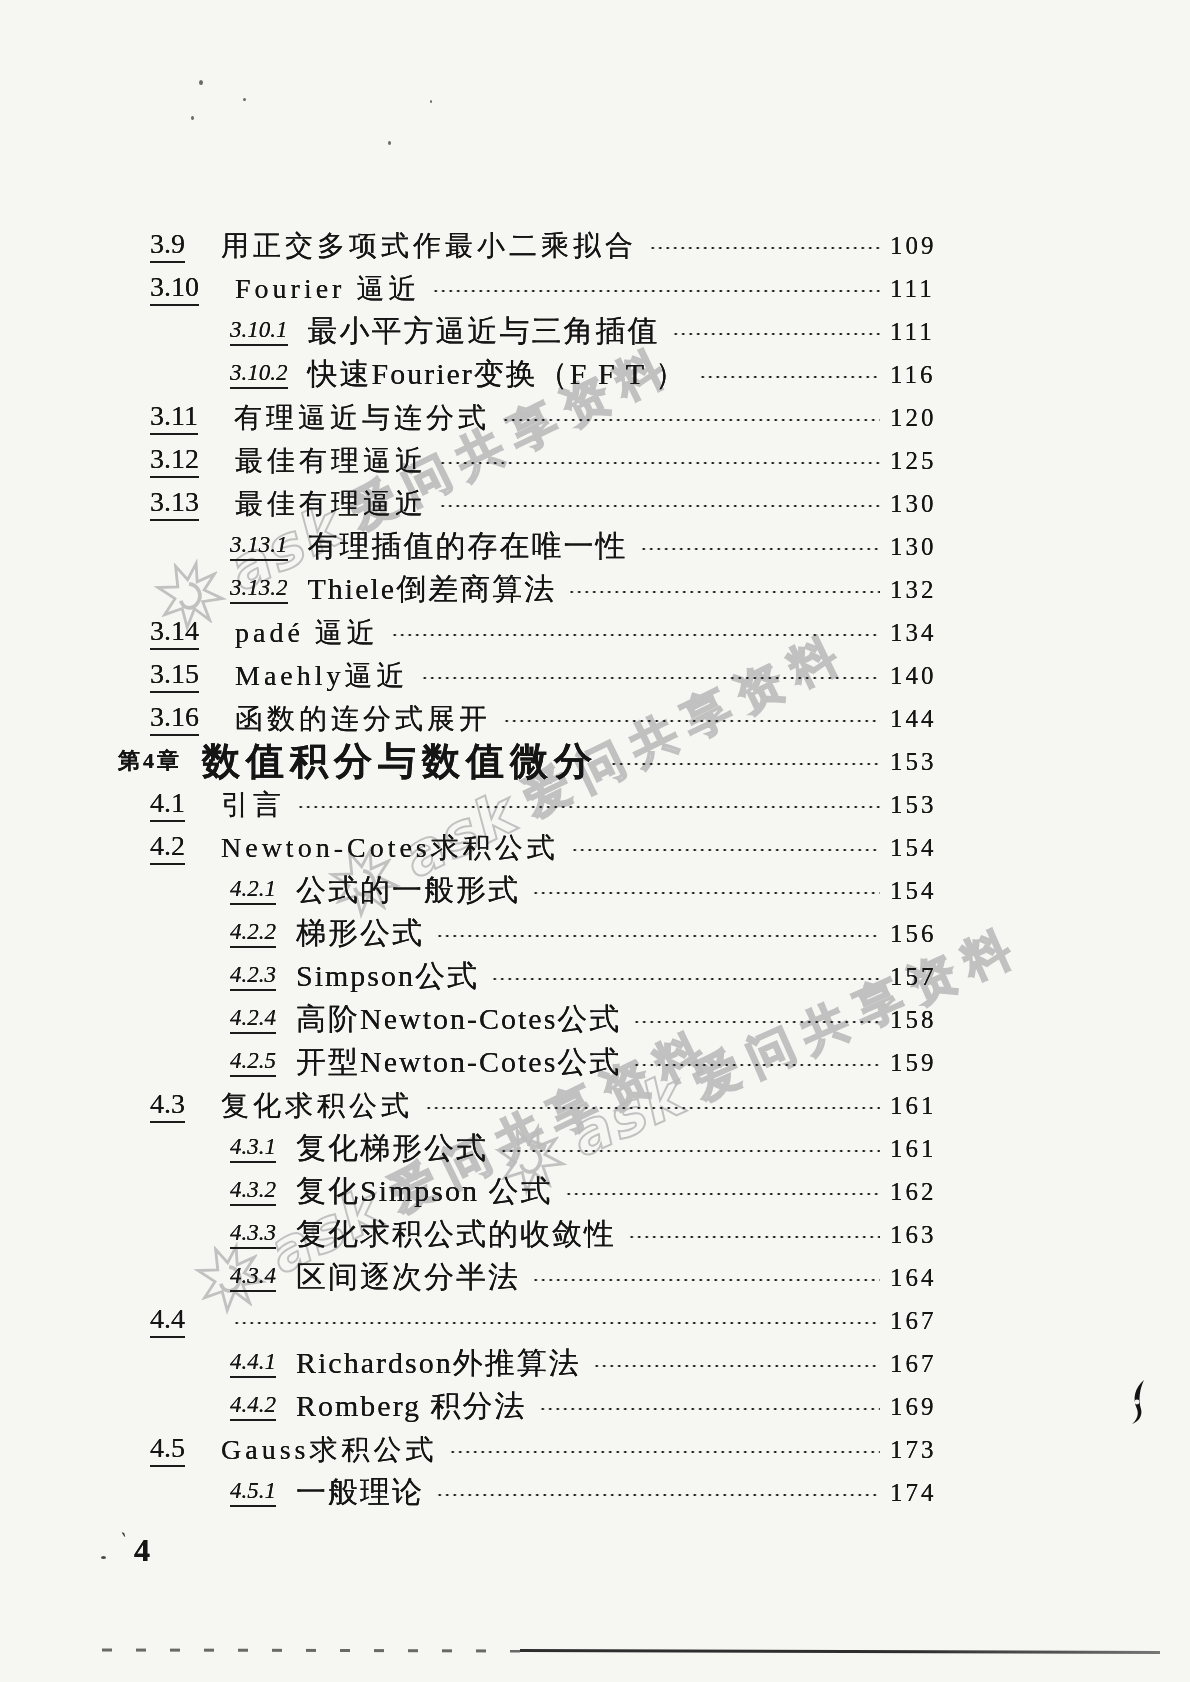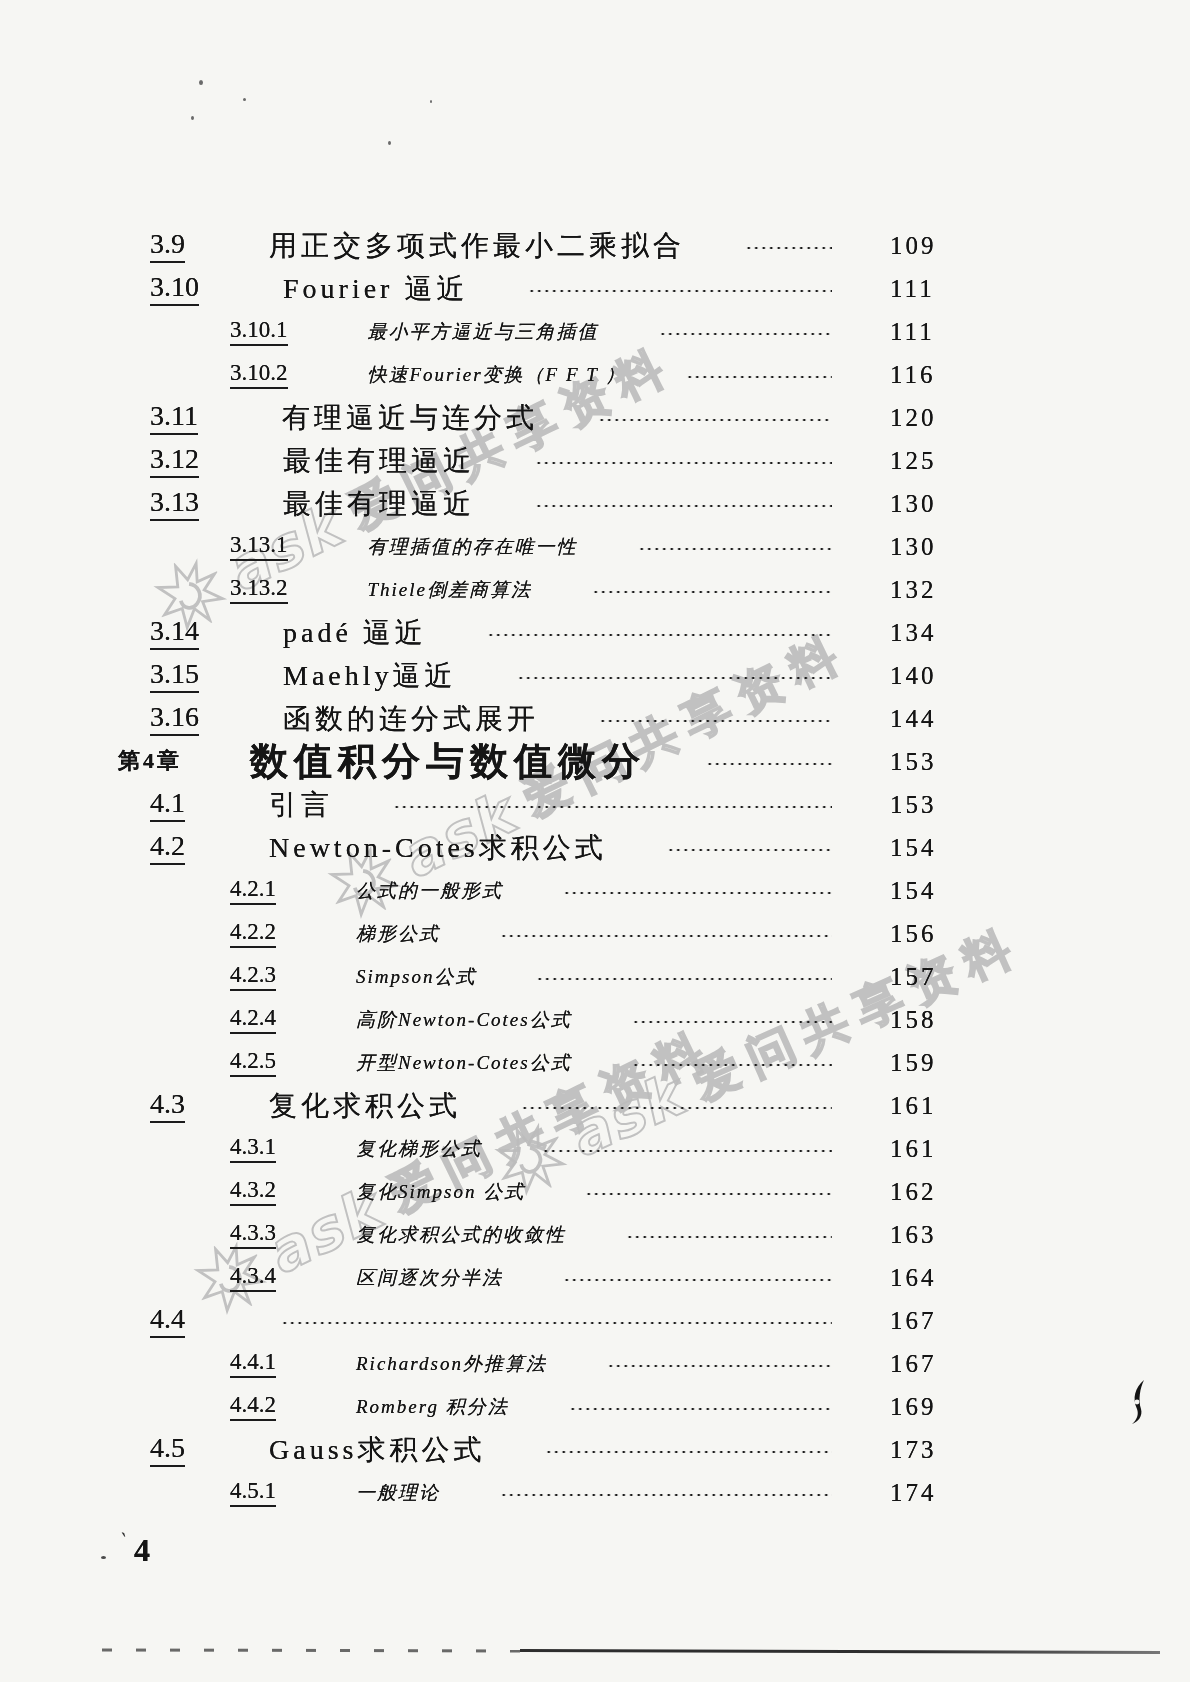--- a/index.html
+++ b/index.html
@@ -30,21 +30,21 @@
   .wm-a{left:158px;top:575px;transform:rotate(-26deg);}
   .wm-d{left:332px;top:862px;transform:rotate(-26deg);}
   .wm-b{left:198px;top:1258px;transform:rotate(-26deg);}
   .wm-c{left:498px;top:1138px;transform:rotate(-24deg);}
 
   
   .toc{
     position:absolute;left:118px;top:224px;width:852px;
   }
   .toc-row{
-    display:flex;align-items:center;height:43px;white-space:nowrap;gap:48px;
+    display:flex;align-items:center;height:43px;white-space:nowrap;
   }
   .num{
     flex:0 0 auto;border-bottom:2.5px solid #1b1b1b;padding-bottom:1px;
     text-shadow:0 0 .5px #151515;
   }
   .title{flex:0 0 auto;text-shadow:0 0 .5px #151515;}
   .leader{
     flex:1 1 0;min-width:0;height:12px;align-self:center;margin:4px 10px 0 12px;
     background-image:radial-gradient(circle, #1c1c1c 1.35px, rgba(0,0,0,0) 1.55px);
     background-size:7.5px 12px;background-repeat:repeat-x;background-position:0 45%;
@@ -55,22 +55,22 @@
   }
   
   .level-0 .num{font-size:22px;font-weight:bold;letter-spacing:3px;border-bottom:none;margin-right:20px;}
   .level-0 .title{font-size:38px;font-weight:bold;letter-spacing:6px;}
   
   .level-1{padding-left:32px;}
   .level-1 .num{font-size:28px;margin-right:36px;}
   .level-1 .title{font-size:28px;letter-spacing:4px;}
   
   .level-2{padding-left:112px;}
-  .level-2 .num{font-size:23px;margin-right:32px;}
-  .level-2 .title{font-size:19px;letter-spacing:2px;font-style:italic;}
+  .level-2 .num{font-size:23px;margin-right:20px;font-style:italic;}
+  .level-2 .title{font-size:30px;letter-spacing:2px;}
 
   
   .folio{
     position:absolute;left:134px;top:1532px;font-size:32px;font-weight:bold;
     text-shadow:0 0 .6px #151515;
   }
   .folio-tick{position:absolute;left:118px;top:1528px;font-size:22px;color:#333;transform:rotate(18deg);}
   .folio-dot{position:absolute;left:101px;top:1556px;width:5px;height:3px;background:#4a4a4a;border-radius:50%;}
   .ink-mark{position:absolute;left:1128px;top:1378px;width:24px;height:50px;}
   .scan-line-dashes{

